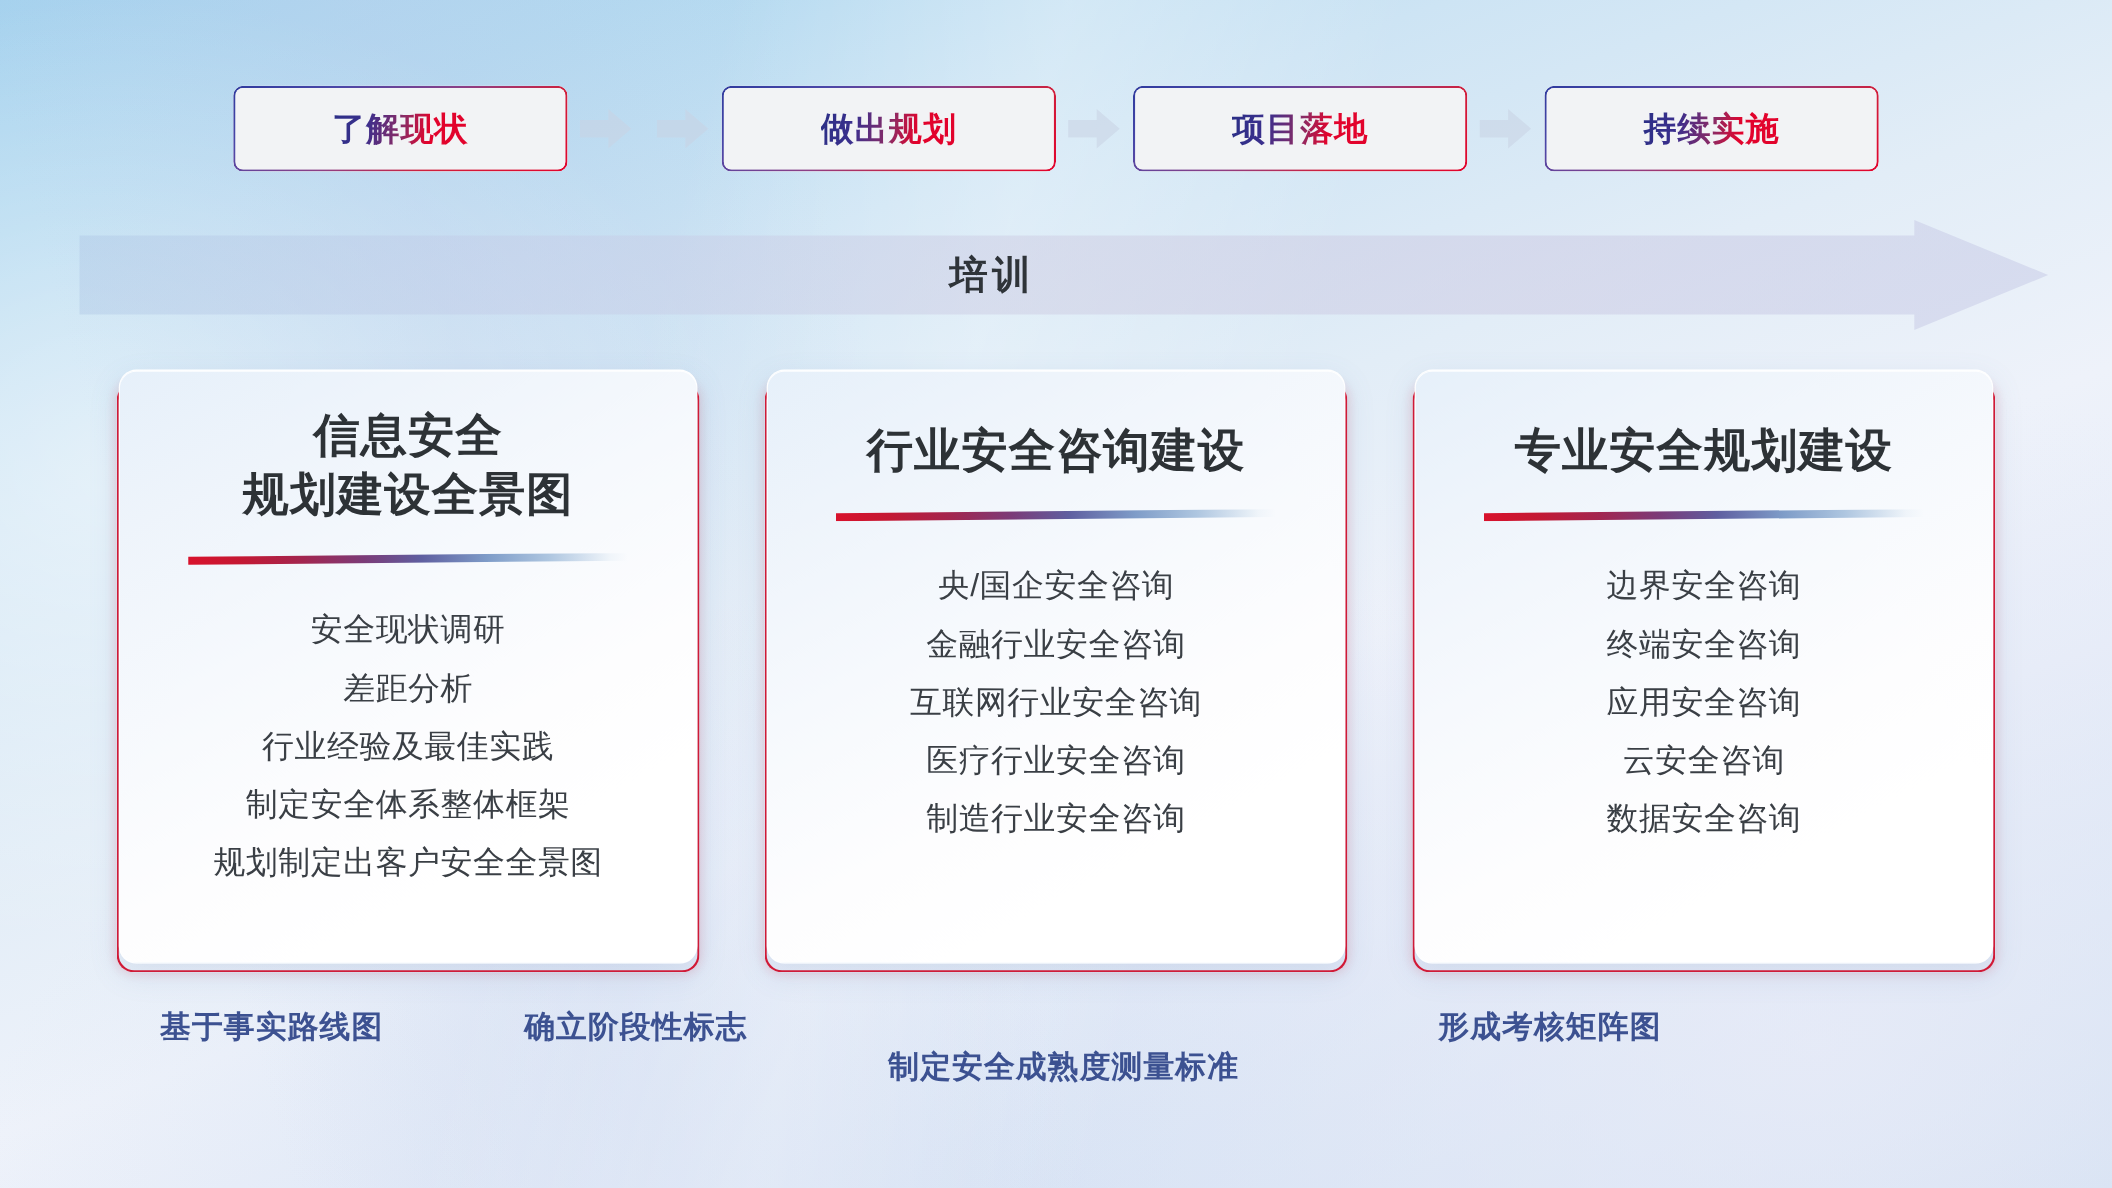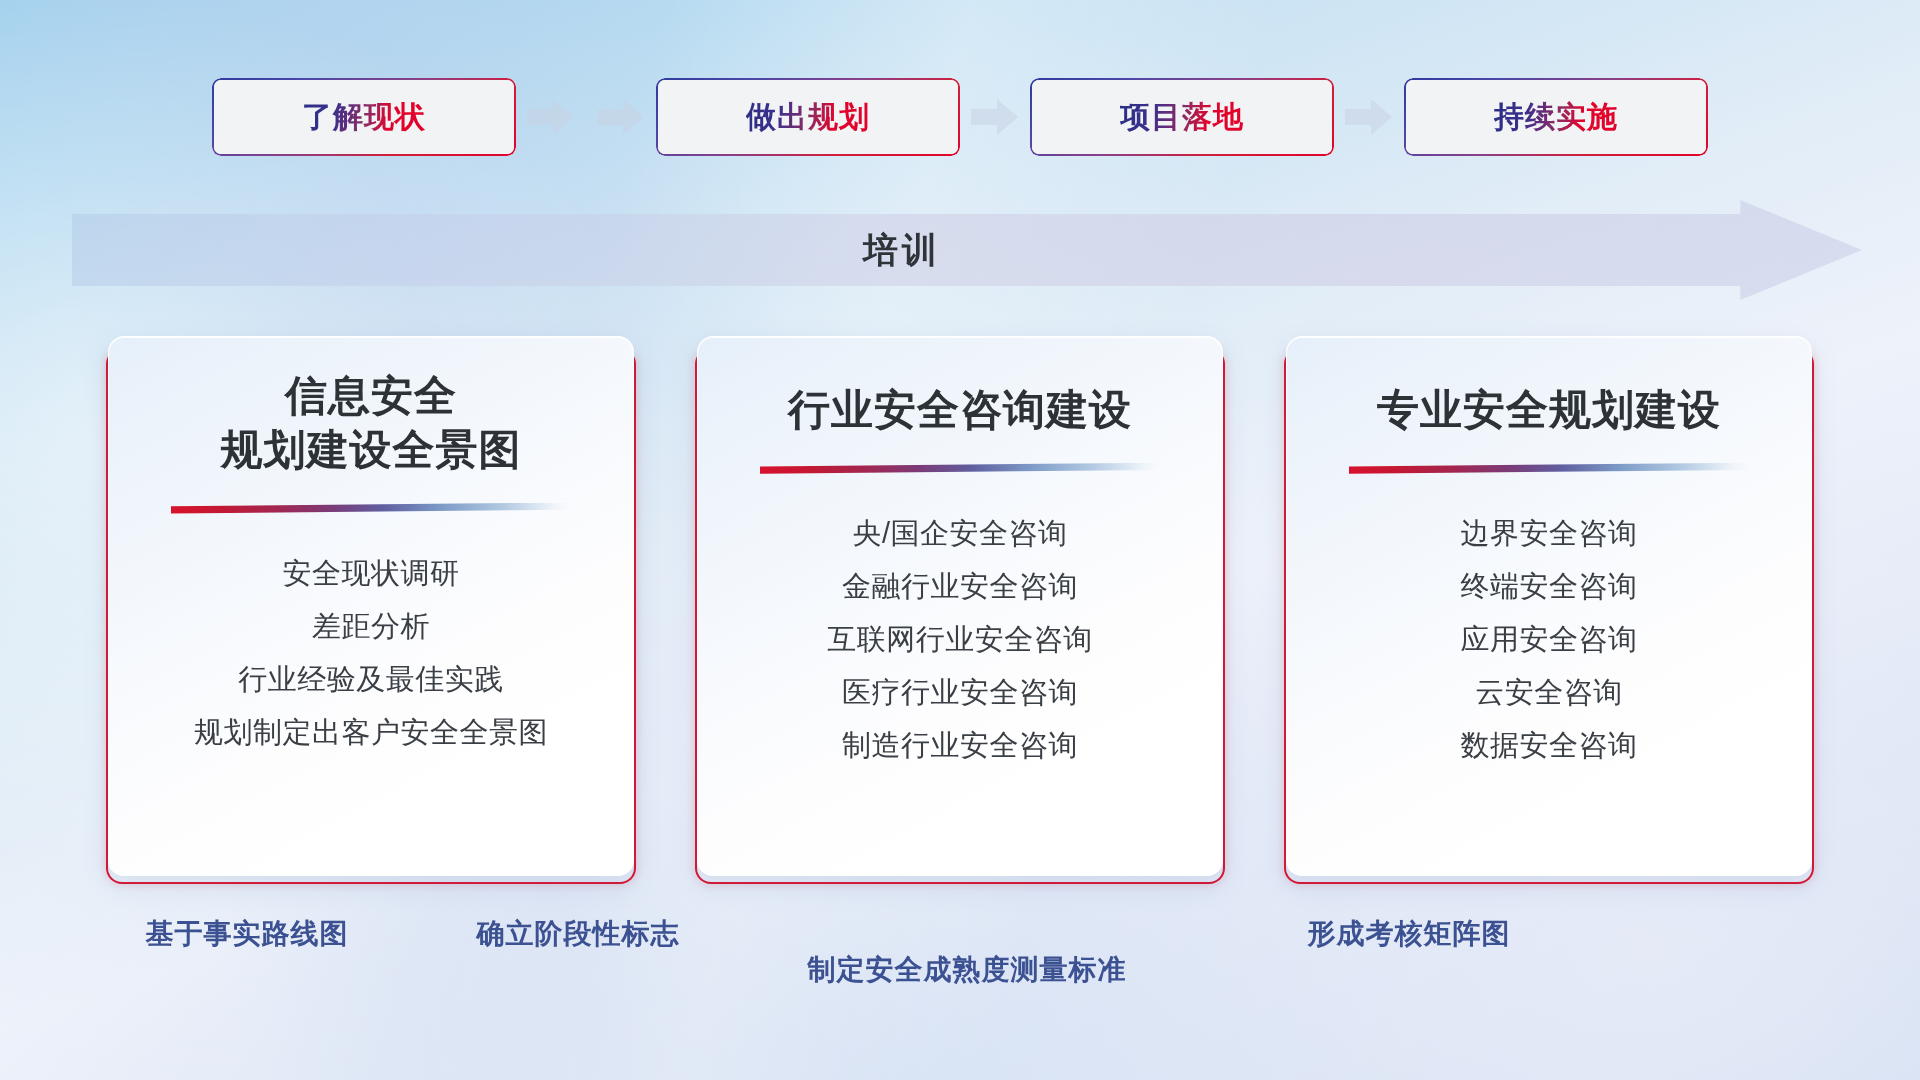--- a/index.html
+++ b/index.html
@@ -255,20 +255,21 @@
           <div>信息安全</div>
           <div>规划建设全景图</div>
         </div>
         <div class="card-divider">
           <div class="bar"></div>
         </div>
         <div class="card-list">
           <div class="card-list-item">安全现状调研</div>
           <div class="card-list-item">差距分析</div>
           <div class="card-list-item">行业经验及最佳实践</div>
+          <div class="card-list-item">制定安全体系整体框架</div>
           <div class="card-list-item">规划制定出客户安全全景图</div>
         </div>
       </div>
     </div>
 
     <div class="card">
       <div class="card-face">
         <div class="card-title">
           <div>行业安全咨询建设</div>
         </div>

